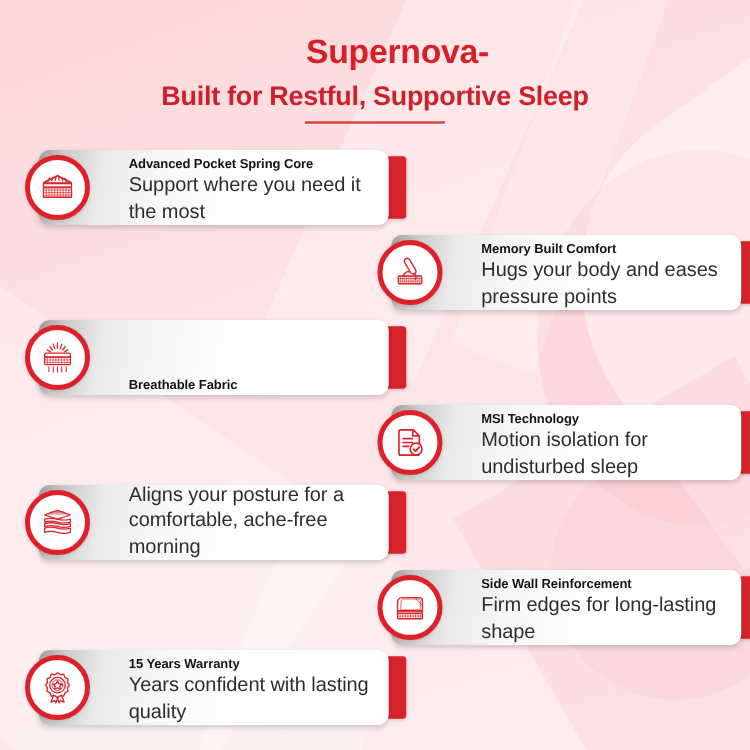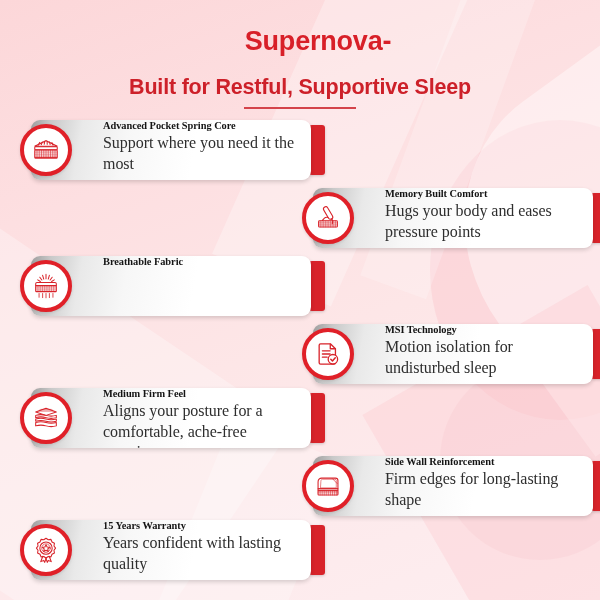--- a/index.html
+++ b/index.html
@@ -68,21 +68,21 @@
     letter-spacing: -0.2px;
     line-height: 1.08;
     padding-left: 36px;
   }
   #title-2 {
     color: #cd2029;
     font-size: 21.5px;
     font-weight: bold;
     letter-spacing: -0.2px;
     line-height: 1.25;
-    margin-top: 18px;
+    margin-top: 8px;
   }
   #title-rule {
     width: 112px;
     height: 1.6px;
     background: #d4434a;
     margin: 6px auto 0;
   }
 
   
   #cards {
@@ -119,23 +119,22 @@
     background: linear-gradient(100deg,
       #9d9d9d 0%,
       #c9c9c9 7%,
       #e9e9e9 18%,
       #f7f7f7 34%,
       #ffffff 58%,
       #ffffff 100%);
     border-radius: 9px;
     box-shadow: 0 2px 4px rgba(0,0,0,0.16);
     display: flex;
-    align-items: flex-start;
+    align-items: flex-end;
     overflow: hidden;
-    font-family: Liberation Serif, serif;
   }
   .card-text {
     padding-left: 72px;
     padding-right: 8px;
     width: 100%;
   }
   .card-title {
     color: #141414;
     font-size: 10.4px;
     font-weight: bold;

